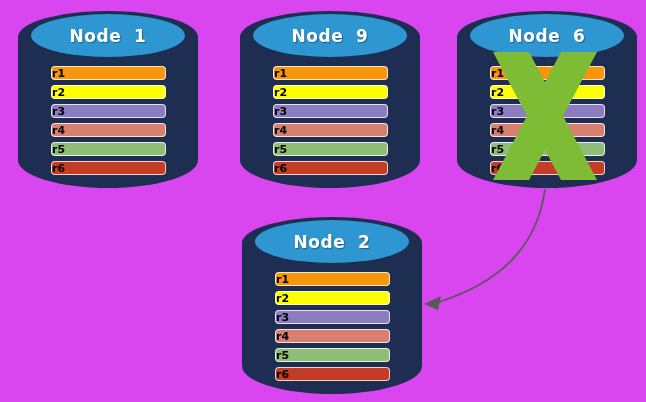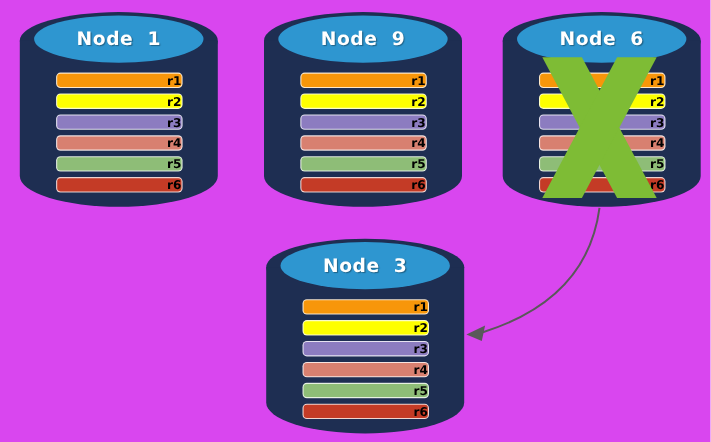--- a/index.html
+++ b/index.html
@@ -15,21 +15,21 @@
   .pos-4{left:242px;top:217px;}
   .cyl-top{position:absolute;left:0;top:0;width:180px;height:52px;border-radius:50%;background:var(--navy);}
   .cyl-body{position:absolute;left:0;top:26px;width:180px;height:151px;background:var(--navy);
     border-radius:0 0 90px 90px / 0 0 28px 28px;}
   .cap{position:absolute;left:13px;top:3px;width:154px;height:43px;border-radius:50%;background:var(--blue);
     display:flex;align-items:center;justify-content:center;}
   .node-title{color:#ffffff;font-weight:bold;font-size:17px;letter-spacing:.5px;white-space:pre;
     text-shadow:1px 1px 1px rgba(0,0,0,.35);}
   .rows{position:absolute;left:33px;top:55px;width:115px;}
   .row{height:14px;margin-bottom:5px;border-radius:4px;border:1px solid rgba(255,255,255,.78);
-    box-sizing:border-box;display:flex;align-items:center;justify-content:flex-end;}
+    box-sizing:border-box;display:flex;align-items:center;justify-content:flex-start;}
   .row span{font-size:11px;font-weight:bold;color:#000;line-height:1;}
   .cross{position:absolute;left:0;top:0;pointer-events:none;}
   .cross polygon{fill:var(--green);}
   #arrow-overlay{position:absolute;left:0;top:0;pointer-events:none;}
 </style>
 </head>
 <body>
 
 <div id="stage" style="--navy: #1e2e52; --blue: #2e96d0; --green: #7ebc35; --arrow: #595959;">
   <svg id="arrow-overlay" width="646" height="402" viewBox="0 0 646 402">
@@ -120,21 +120,21 @@
       </div>
     <svg class="cross" width="180" height="178" viewBox="0 0 180 178">
       <polygon points="36,41 72,41 140,169 104,169"></polygon>
       <polygon points="104,41 140,41 72,169 36,169"></polygon>
     </svg>
   </div>
     <div class="node pos-4">
     <div class="cyl-top"></div>
     <div class="cyl-body"></div>
     <div class="cap">
-      <span class="node-title">Node  3</span>
+      <span class="node-title">Node  2</span>
     </div>
     <div class="rows">
         <div class="row" style="background: rgb(247, 150, 10);">
           <span>r1</span>
         </div>
         <div class="row" style="background: rgb(254, 255, 0);">
           <span>r2</span>
         </div>
         <div class="row" style="background: rgb(140, 124, 192);">
           <span>r3</span>

